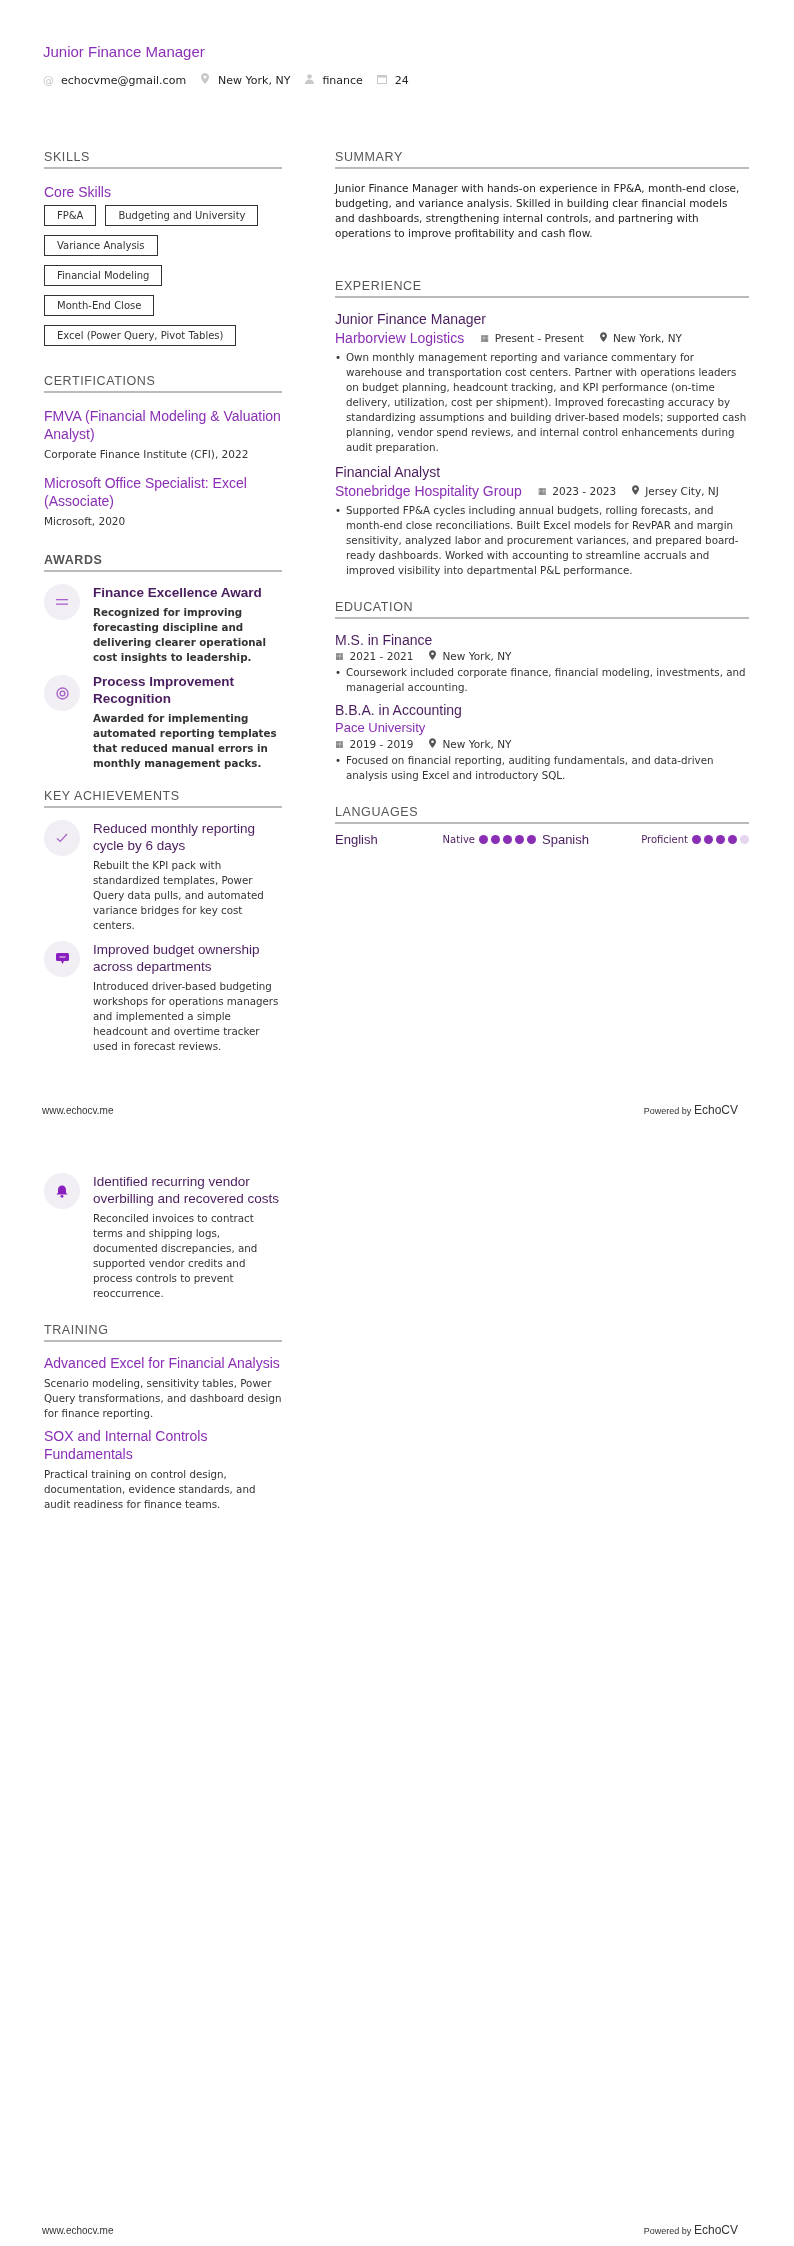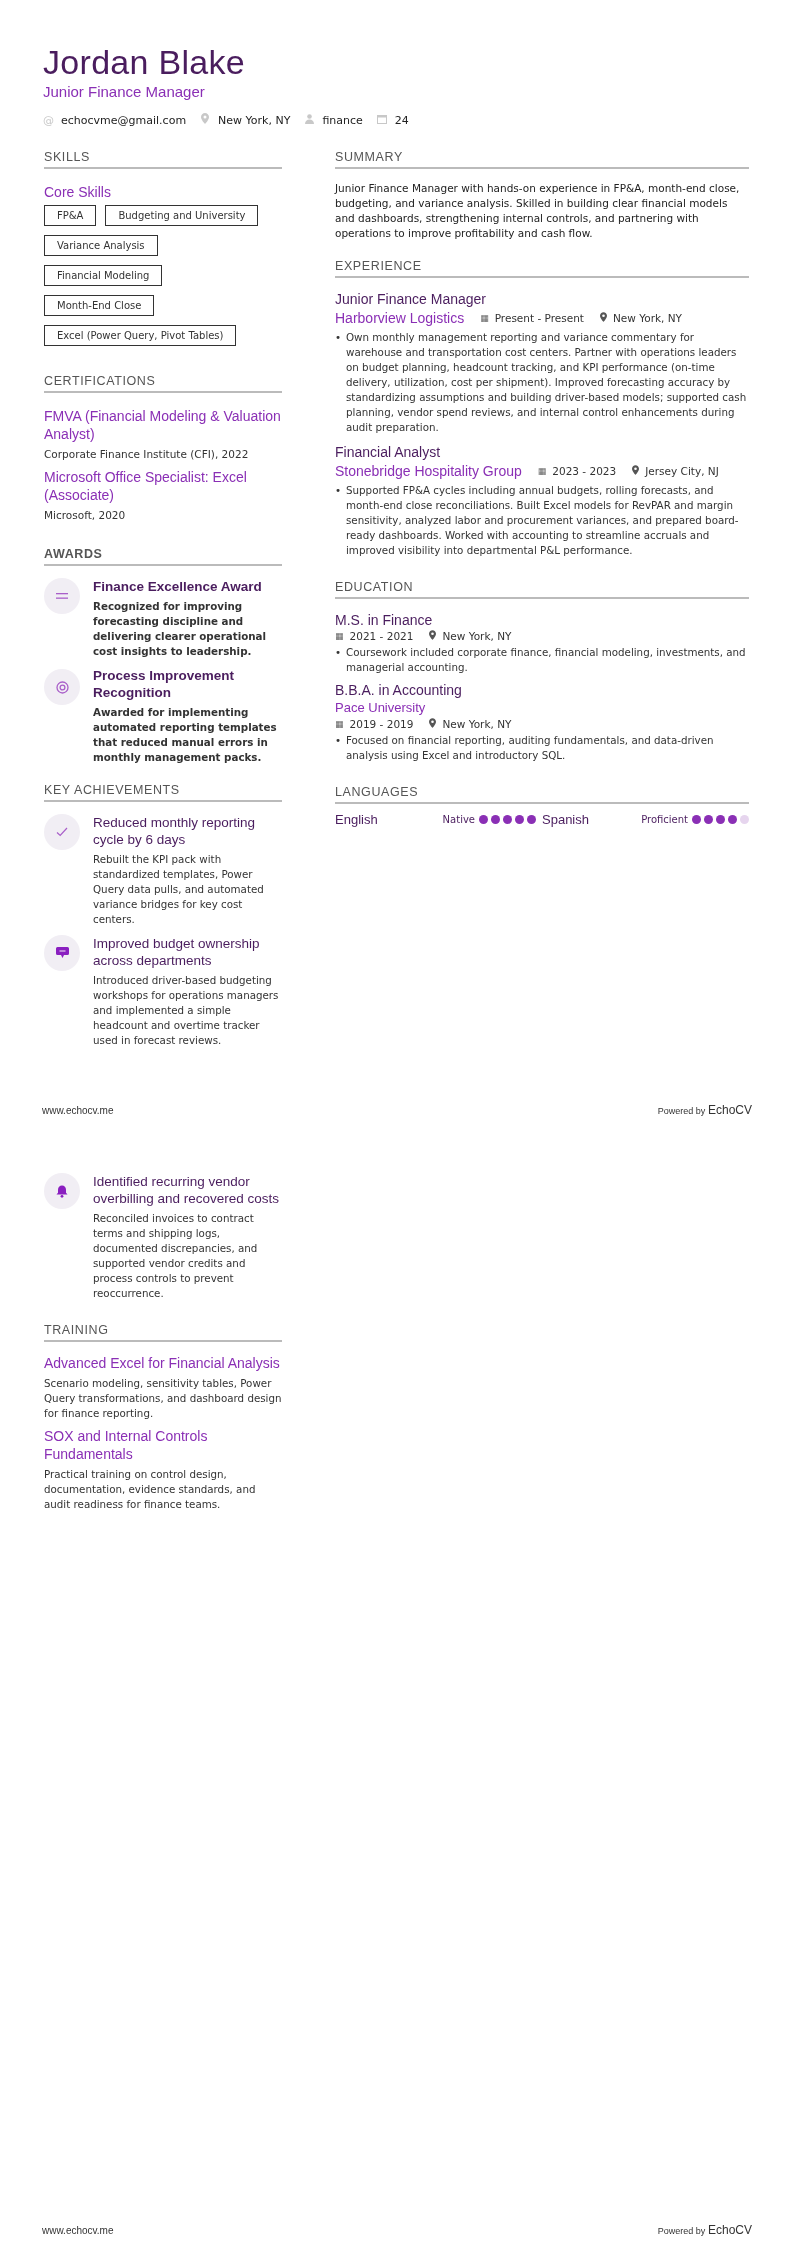--- a/index.html
+++ b/index.html
@@ -43,31 +43,30 @@
   .bullets li::before { content: "•"; position: absolute; left: 0; top: 0; }
 
   .langs { display: flex; align-items: center; margin-top: 6px; }
   .lang { display: flex; align-items: center; width: 207px; }
   .lang-name { font-family: "Liberation Sans", sans-serif; font-size: 13px; color: #4a1d5e; width: 100px; }
   .lang-level { font-size: 10px; color: #4a1d5e; margin-right: 4px; margin-left: auto; }
   .dots { display: flex; gap: 3px; }
   .dot { width: 9px; height: 9px; border-radius: 50%; background: #8a2fb5; }
   .dot.off { background: #e6d5ee; }
 
-  .footer { position: absolute; left: 42px; right: 42px; display: flex; justify-content: space-between; align-items: baseline; font-family: "Liberation Sans", sans-serif; font-size: 10px; color: #333; }
+  .footer { position: absolute; left: 42px; right: 56px; display: flex; justify-content: space-between; align-items: baseline; font-family: "Liberation Sans", sans-serif; font-size: 10px; color: #333; }
   .powered { font-size: 9px; }
   .brand { font-size: 12px; color: #333; }
 </style>
 </head>
 <body>
 
 <div class="page page1">
 
   <div class="header">
-    <div class="name">Jordan Blake</div>
     <div class="title">Junior Finance Manager</div>
     <div class="contacts">
       <div class="contact">
         <span class="cicon">@</span>
         <span>echocvme@gmail.com</span>
       </div>
       <div class="contact">
         <span class="cicon">
           <svg width="8" height="11" viewBox="0 0 8 11">
               <path d="M4 0C1.8 0 0 1.8 0 4c0 3 4 7 4 7s4-4 4-7c0-2.2-1.8-4-4-4zm0 5.5A1.5 1.5 0 1 1 4 2.5a1.5 1.5 0 0 1 0 3z" fill="#c8c8c8"></path>
@@ -110,21 +109,21 @@
         <span class="tag">Excel (Power Query, Pivot Tables)</span>
       </div>
     </section>
 
     <section style="margin-top:28px;">
       <div class="sec-title">CERTIFICATIONS</div>
       <div style="margin-top:14px;">
         <div class="sub-purple">FMVA (Financial Modeling &amp; Valuation Analyst)</div>
         <div class="small" style="margin-top:4px;">Corporate Finance Institute (CFI), 2022</div>
       </div>
-      <div style="margin-top:6px;">
+      <div style="margin-top:12px;">
         <div class="sub-purple">Microsoft Office Specialist: Excel (Associate)</div>
         <div class="small" style="margin-top:4px;">Microsoft, 2020</div>
       </div>
     </section>
 
     <section style="margin-top:24px;font-weight:bold;">
       <div class="sec-title">AWARDS</div>
       <div class="icon-item" style="margin-top:12px;">
         <div class="icon-circle">
           <svg width="12" height="6" viewBox="0 0 12 6">
@@ -179,21 +178,21 @@
     </section>
   </div>
 
   <div class="col-right" style="top:150px;">
 
     <section>
       <div class="sec-title">SUMMARY</div>
       <p class="summary" style="margin-top:12px;">Junior Finance Manager with hands-on experience in FP&amp;A, month-end close, budgeting, and variance analysis. Skilled in building clear financial models and dashboards, strengthening internal controls, and partnering with operations to improve profitability and cash flow.</p>
     </section>
 
-    <section style="margin-top:18px;">
+    <section style="margin-top:38px;">
       <div class="sec-title">EXPERIENCE</div>
 
       <div class="job" style="margin-top:12px;">
         <div class="sub-dark">Junior Finance Manager</div>
         <div class="meta-row">
           <span class="sub-purple">Harborview Logistics</span>
           <span class="meta">
               <span class="mi">▦</span>
               <span>Present - Present</span>
             </span>

